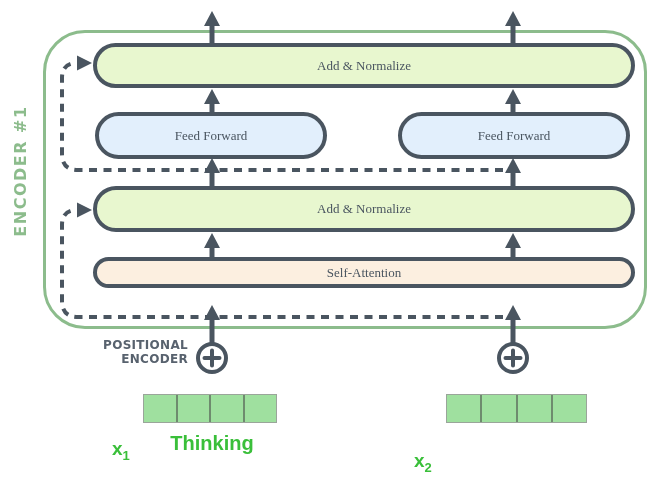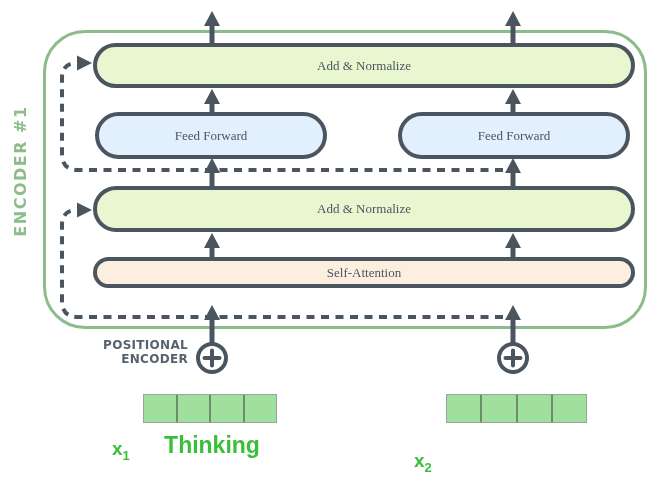--- a/index.html
+++ b/index.html
@@ -62,21 +62,21 @@
   .x-label{
     position:absolute;font-family:"Liberation Sans",sans-serif;
     font-size:19px;font-weight:bold;color:var(--word-green,#3ABF3A);margin-top:40px;
   }
   .x-label sub{font-size:13px;}
   #x-label-1{left:112px;top:398px;}
   #x-label-2{left:414px;top:410px;}
   .word-label{
     position:absolute;width:140px;text-align:center;
     font-family:"Liberation Sans",sans-serif;
-    font-size:23px;font-weight:bold;color:var(--word-green,#3ABF3A);
+    font-size:20px;font-weight:bold;color:var(--word-green,#3ABF3A);
   }
   #word-1{left:142px;top:432px;}
   #word-2{left:446px;top:432px;}
 </style>
 </head>
 <body>
 
 <div id="stage">
 
   <div class="encoder-frame"></div>

